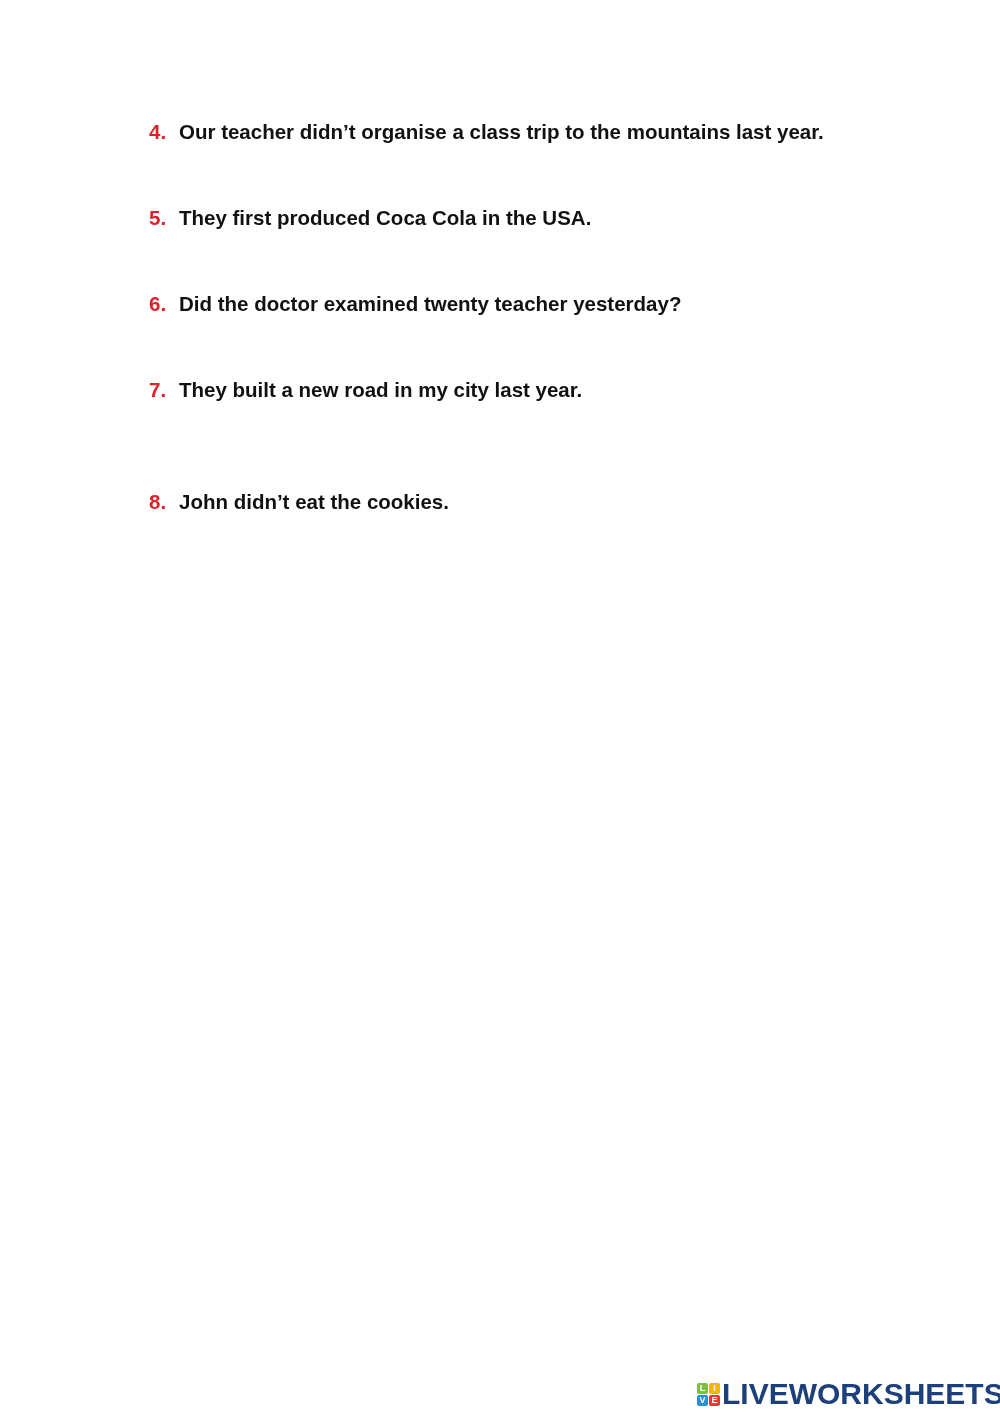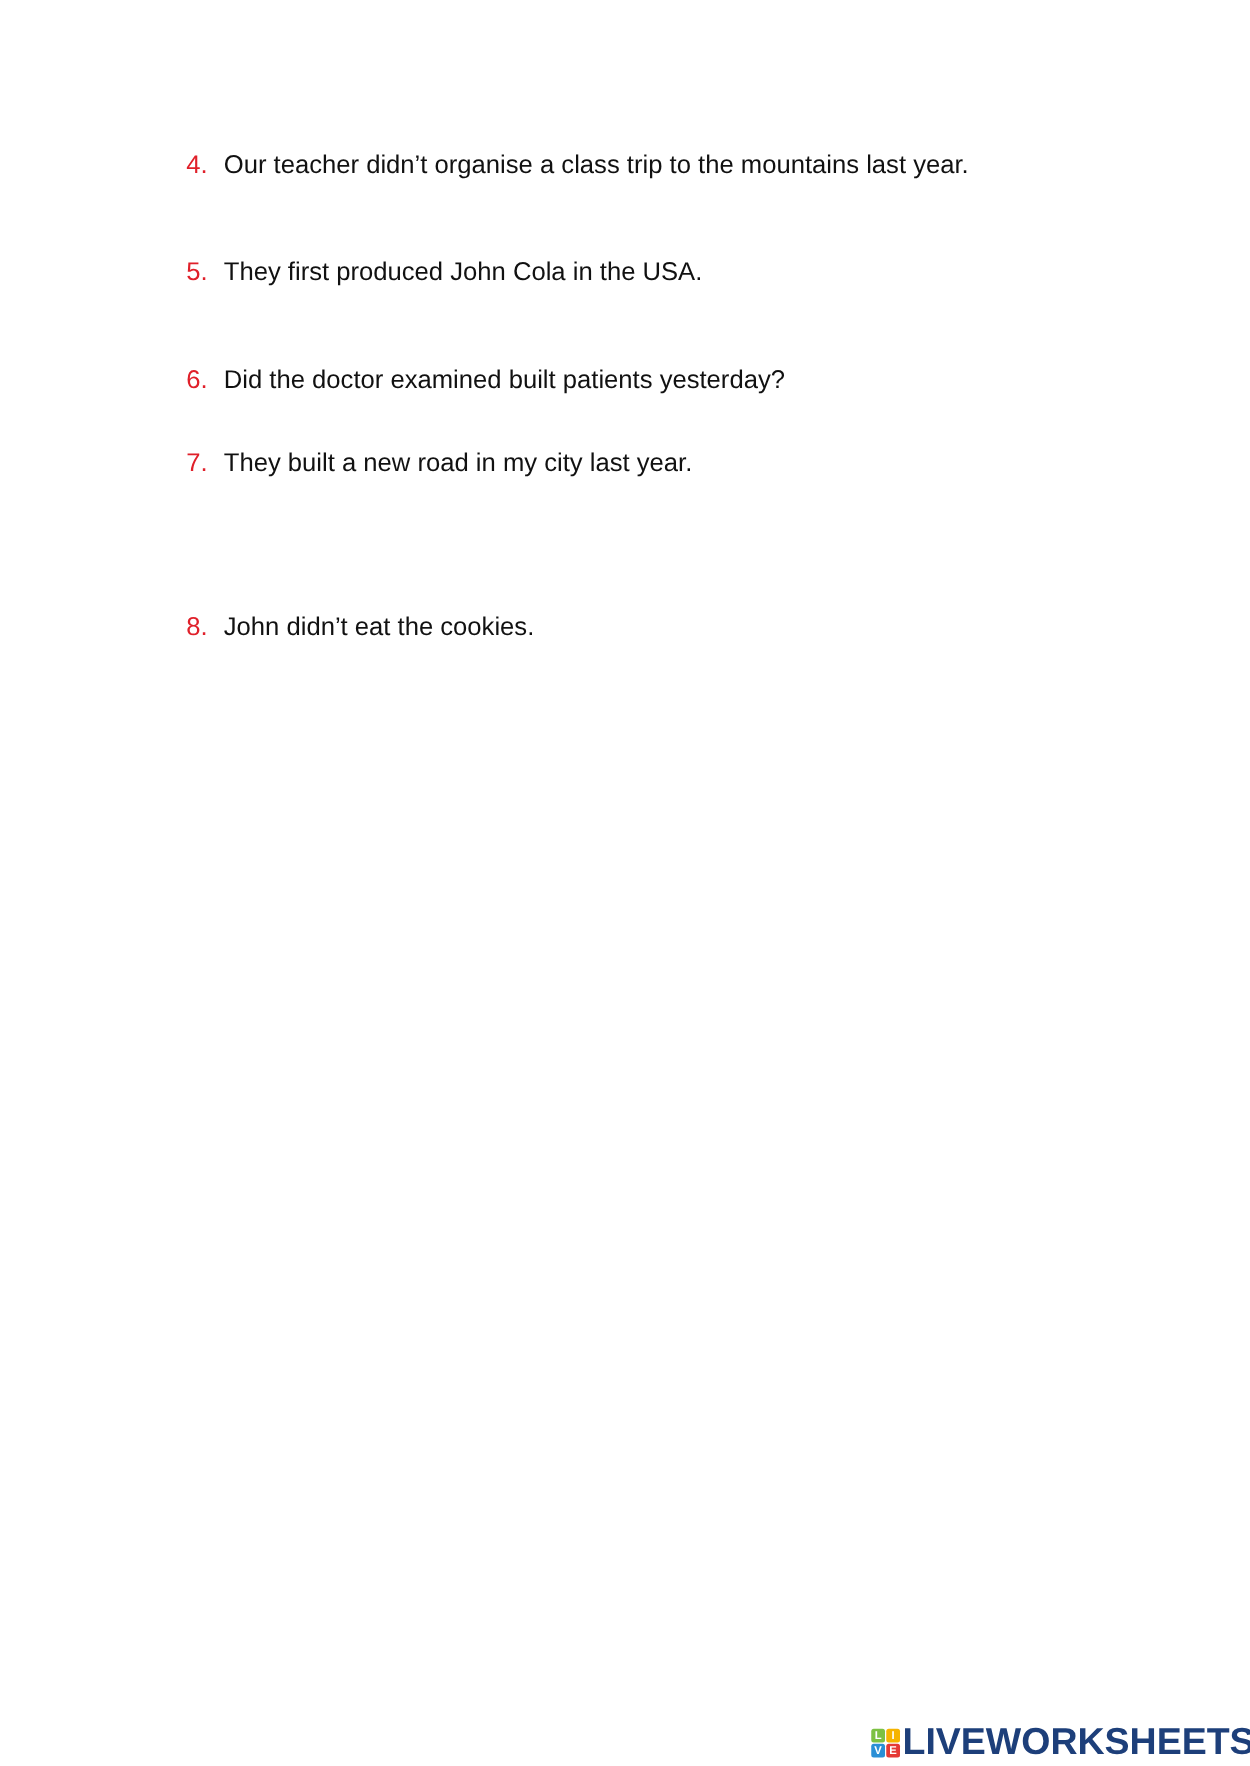--- a/index.html
+++ b/index.html
@@ -1,37 +1,37 @@
 <!DOCTYPE html>
 <html><head>
 <meta charset="utf-8">
 <style>
   html, body { margin: 0; padding: 0; background: #ffffff; }
   body { width: 1000px; height: 1413px; position: relative; overflow: hidden; font-family: "Liberation Sans", sans-serif; }
-  .item { position: absolute; left: 149px; font-size: 20.5px; color: #111; white-space: nowrap; font-family: "Liberation Sans", sans-serif; }
+  .item { position: absolute; left: 149px; font-size: 20.5px; color: #111; white-space: nowrap; font-family: "Liberation Sans", sans-serif; font-weight: bold; }
   .num { color: #e0202a; display: inline-block; width: 30px; }
   .logo { position: absolute; left: 697px; top: 1379px; display: flex; align-items: center; }
   .tiles { display: grid; grid-template-columns: 11px 11px; grid-template-rows: 11px 11px; gap: 1px; margin-right: 2px; }
   .tile { font-size: 9px; font-weight: bold; color: #fff; display: flex; align-items: center; justify-content: center; border-radius: 2px; font-family: "Liberation Sans", sans-serif; }
   .wordmark { font-size: 30px; font-weight: bold; color: #1d3f7a; letter-spacing: 0px; font-family: "Liberation Sans", sans-serif; line-height: 1; }
 </style>
 </head>
 <body>
 
 <div>
   <div class="item" style="top:120px">
     <span class="num">4.</span><span>Our teacher didn’t organise a class trip to the mountains last year.</span>
   </div>
   <div class="item" style="top:206px">
-    <span class="num">5.</span><span>They first produced John Cola in the USA.</span>
+    <span class="num">5.</span><span>They first produced Coca Cola in the USA.</span>
   </div>
   <div class="item" style="top:292px">
-    <span class="num">6.</span><span>Did the doctor examined built patients yesterday?</span>
+    <span class="num">6.</span><span>Did the doctor examined twenty teacher yesterday?</span>
   </div>
-  <div class="item" style="top:359px">
+  <div class="item" style="top:378px">
     <span class="num">7.</span><span>They built a new road in my city last year.</span>
   </div>
   <div class="item" style="top:490px">
     <span class="num">8.</span><span>John didn’t eat the cookies.</span>
   </div>
 </div>
 
 <div class="logo">
   <div class="tiles">
     <div class="tile" style="background:#7cc142">L</div>

